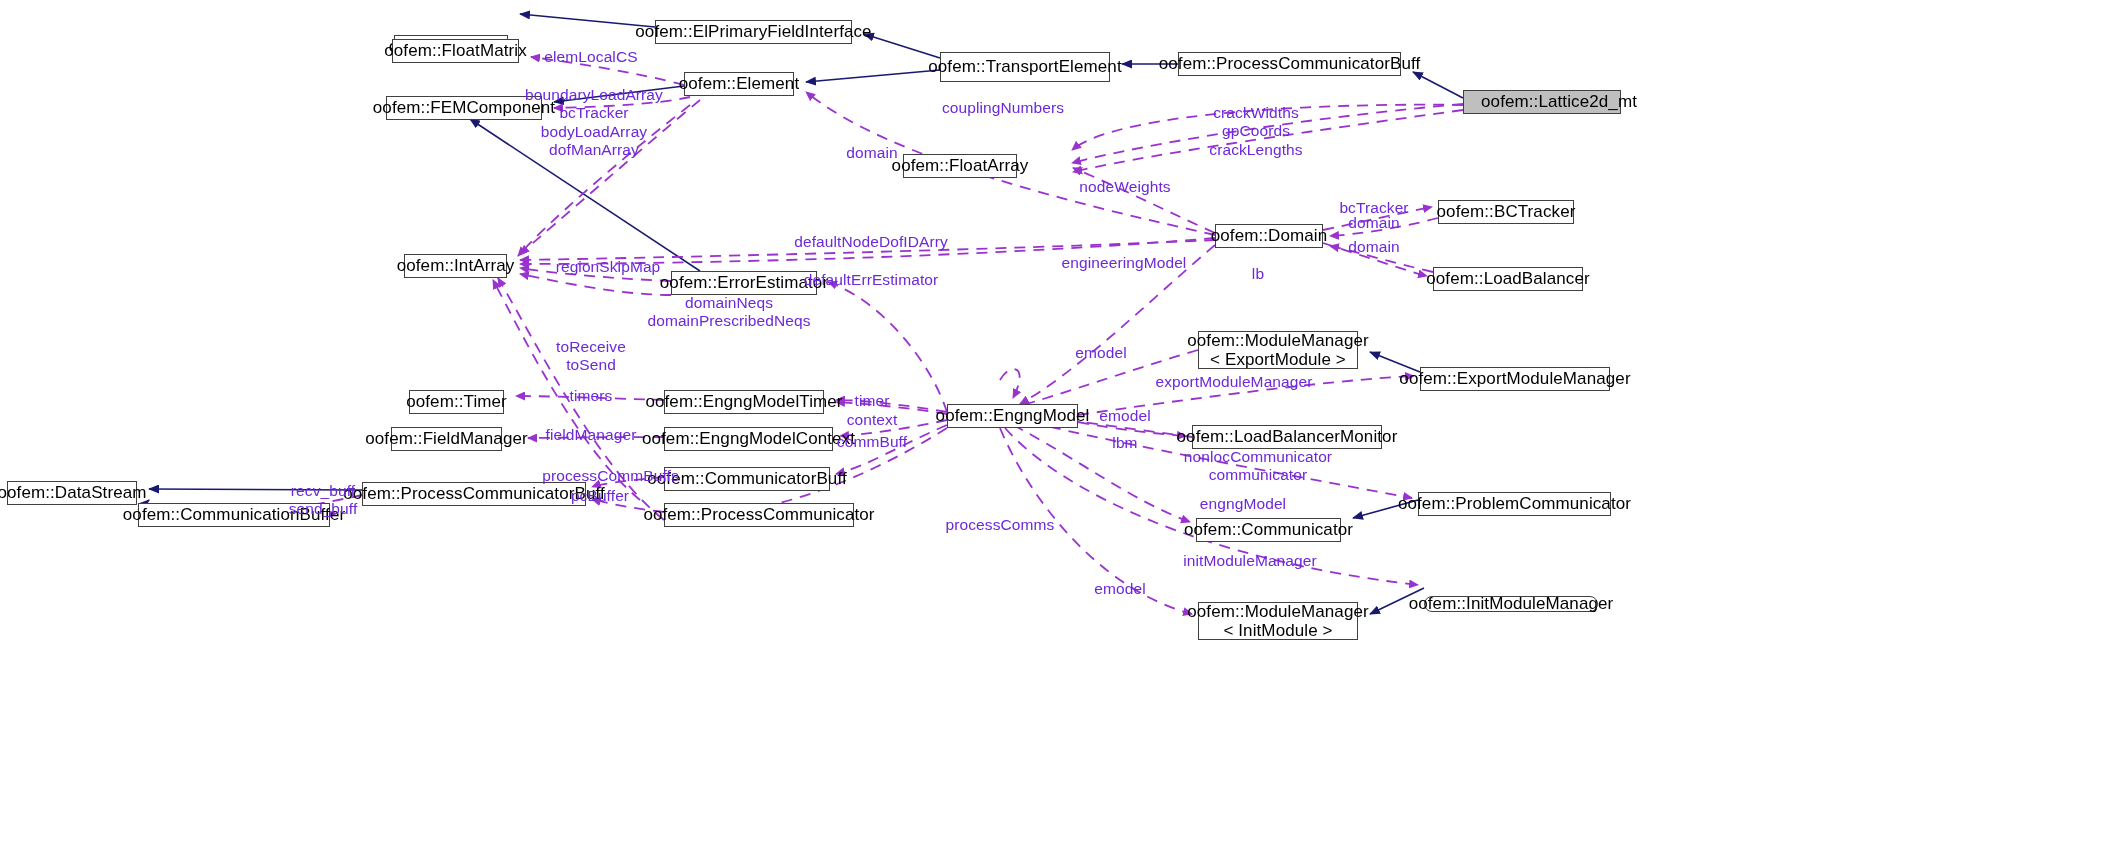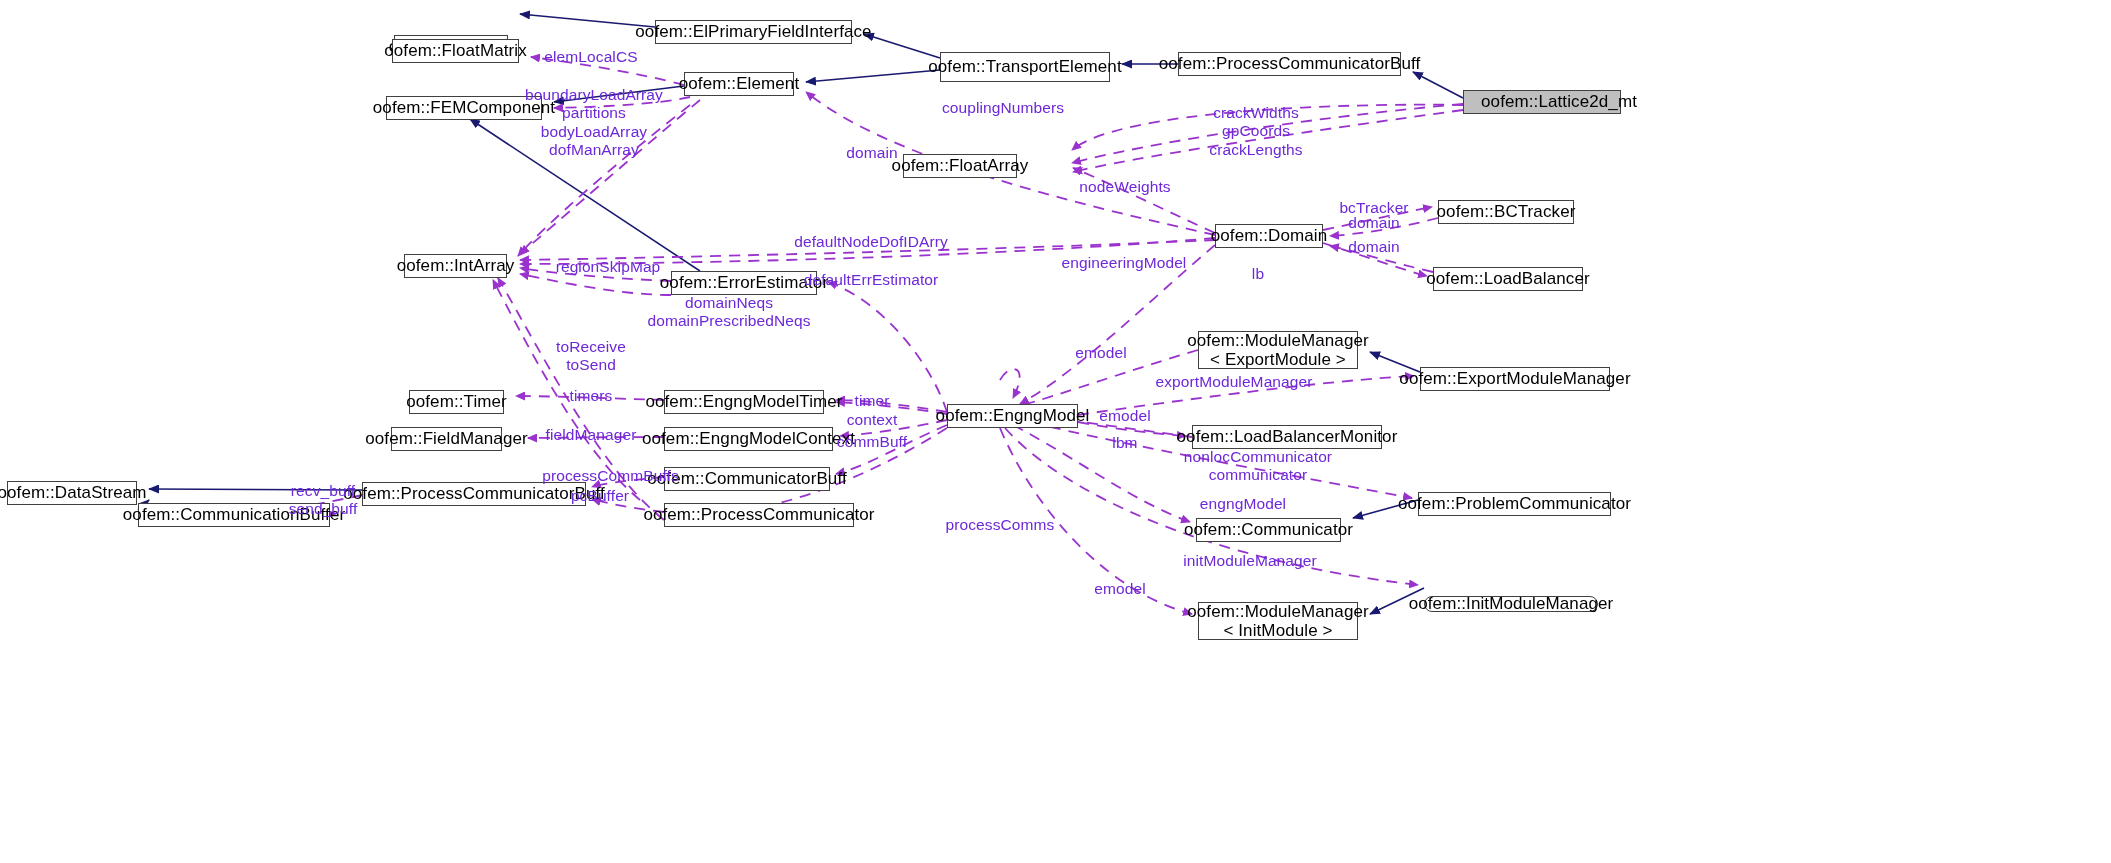--- a/index.html
+++ b/index.html
@@ -159,21 +159,21 @@
       <div class="node" style="left: 1418px; top: 492px; width: 193px; height: 24px;">oofem::ProblemCommunicator</div>
       <div class="node" style="left: 664px; top: 503px; width: 190px; height: 24px;">oofem::ProcessCommunicator</div>
       <div class="node" style="left: 1196px; top: 518px; width: 145px; height: 24px;">oofem::Communicator</div>
       <div class="node" style="left: 1424px; top: 596px; width: 174px; height: 16px; border-radius: 10px;">oofem::InitModuleManager</div>
       <div class="node" style="left: 1198px; top: 602px; width: 160px; height: 38px;">oofem::ModuleManager
 &lt; InitModule &gt;</div>
     </div>
   <div id="labels-root">
       <div class="edge-label" style="left: 591px; top: 57px;">elemLocalCS</div>
       <div class="edge-label" style="left: 594px; top: 123px;">boundaryLoadArray
-partitions
+bcTracker
 bodyLoadArray
 dofManArray</div>
       <div class="edge-label" style="left: 1003px; top: 108px;">couplingNumbers</div>
       <div class="edge-label" style="left: 1256px; top: 131px;">crackWidths
 gpCoords
 crackLengths</div>
       <div class="edge-label" style="left: 872px; top: 153px;">domain</div>
       <div class="edge-label" style="left: 1125px; top: 187px;">nodeWeights</div>
       <div class="edge-label" style="left: 1374px; top: 208px;">bcTracker</div>
       <div class="edge-label" style="left: 1374px; top: 223px;">domain</div>

